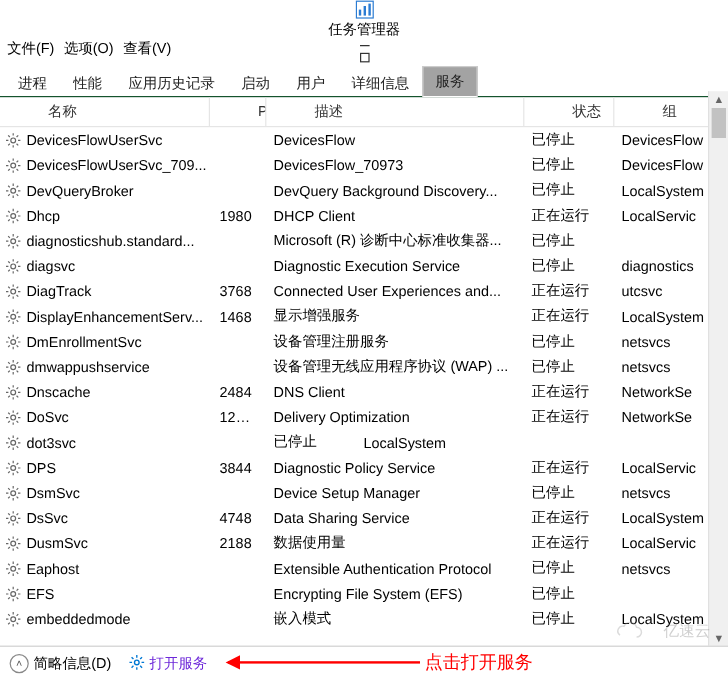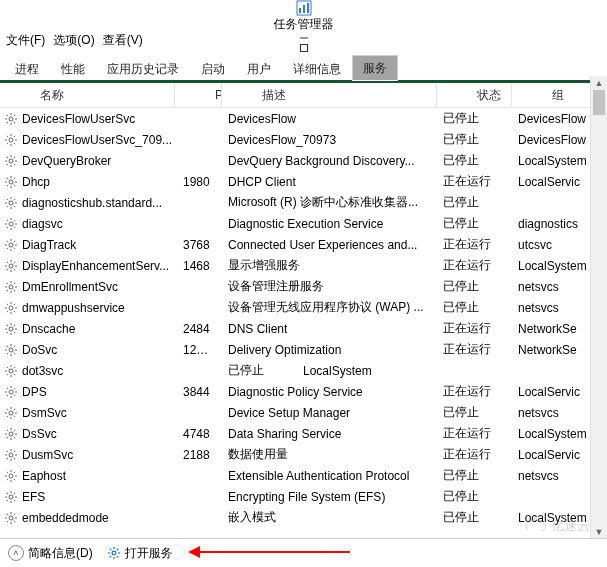--- a/index.html
+++ b/index.html
@@ -45,21 +45,21 @@
   }
   .menubar .menu-item {
     font-size: 12px;
     padding: 0 2px;
   }
   .tabs {
     display:flex;
     align-items: flex-end;
     padding: 4px 4px 0 4px;
     height: 24px;
-    border-bottom: 3px solid #14532d;
+    border-bottom: 1px solid #14532d;
   }
   .tab {
     padding: 4px 10px 3px 10px;
     font-size: 12px;
     color: #222;
     border: 1px solid transparent;
     border-bottom: none;
     position: relative;
     bottom: -1px;
   }
@@ -123,22 +123,22 @@
     gap: 14px;
     background:#fff;
     font-size:12px;
   }
   .statusbar .caret {
     width:14px;height:14px;border:1px solid #888;border-radius:50%;
     display:inline-flex;align-items:center;justify-content:center;
     font-size:9px;color:#555;margin-right:4px;
   }
   .open-services {
-    color:#000000;
-    display:flex;align-items:center;gap:4px;font-family:Liberation Mono, monospace;
+    color:#6d28d9;
+    display:flex;align-items:flex-start;gap:4px;font-family:Liberation Mono, monospace;
   }
   .open-services .gear {width:14px;height:14px;}
   .annotation {
     position:absolute;
     bottom: 4px;
     left: 190px;
     right: 10px;
     height: 22px;
     pointer-events:none;
     display:flex;
@@ -154,22 +154,22 @@
     border-bottom:6px solid transparent;
   }
   .anno-text{
     color:#ff0000;font-size:15px;margin-left:4px;
   }
   .watermark{
     position:absolute;
     right:6px; bottom:26px;
     width:90px;height:30px;
     opacity:0.35;
-    display:flex;align-items:center;gap:4px;
-    color:#777;font-size:13px;justify-content:center;
+    display:flex;align-items:center;gap:16px;
+    color:#777;font-size:13px;
   }
   .watermark .cloud{width:26px;height:18px;}
   .scrollbar-v{
     position:absolute;
     right:0; top:76px;
     width:16px; bottom:28px;
     background:#f0f0f0;
     border-left:1px solid #e0e0e0;
   }
   .scrollbar-v .thumb{
@@ -745,13 +745,14 @@
         <line x1="3" y1="13" x2="4.8" y2="11.2"></line>
           <line x1="11.2" y1="4.8" x2="13" y2="3"></line>
       </g>
     </svg>
     <span>打开服务</span>
   </span>
 </div>
 
 <div class="annotation">
   <div class="arrow-line"></div>
+  <div class="anno-text">点击打开服务</div>
 </div>
 
 </body></html>

